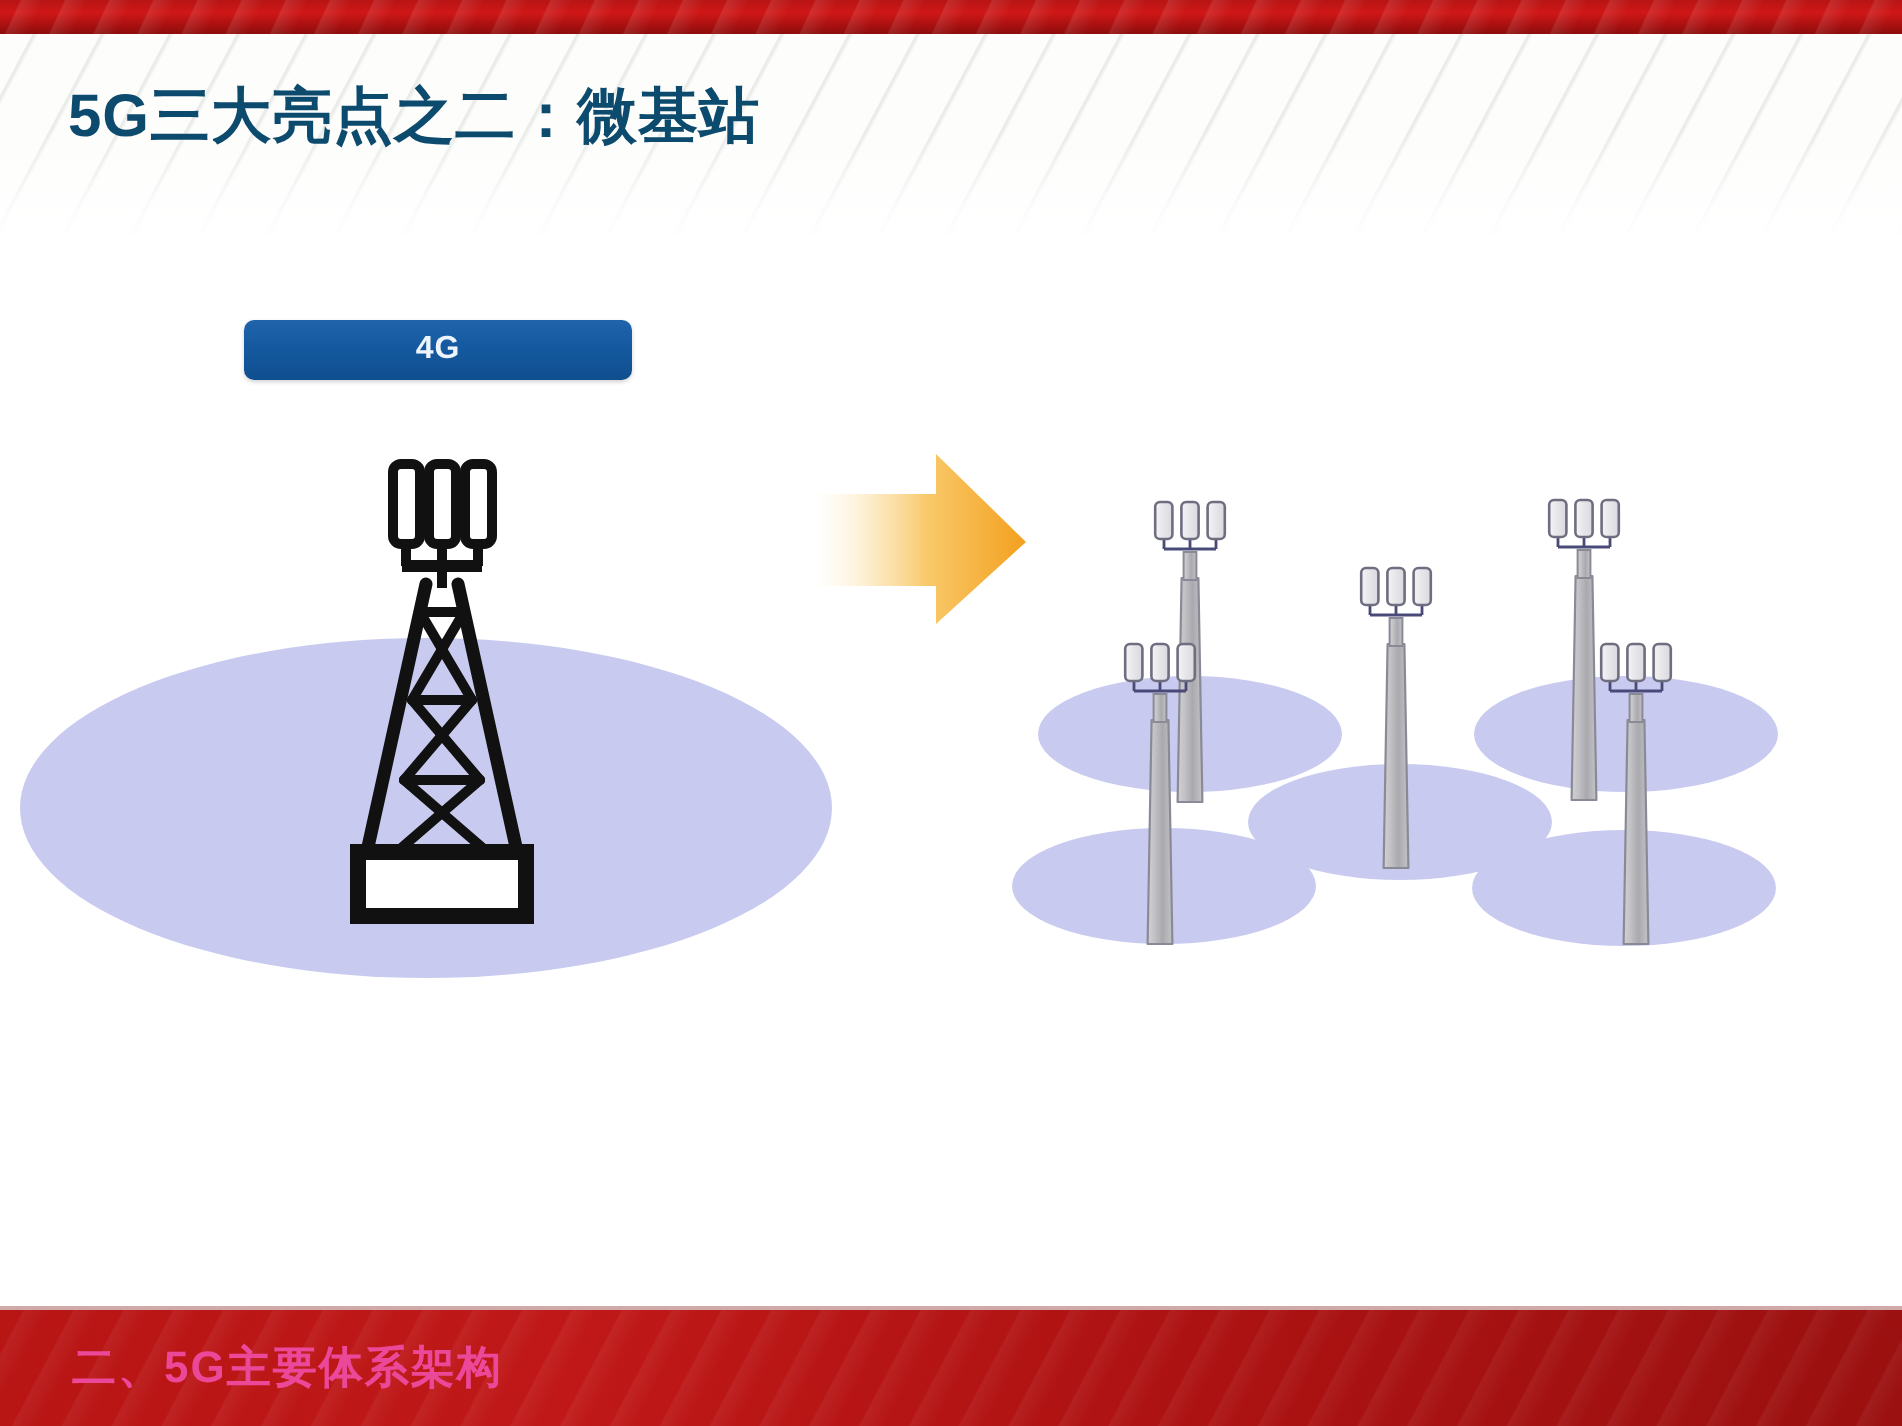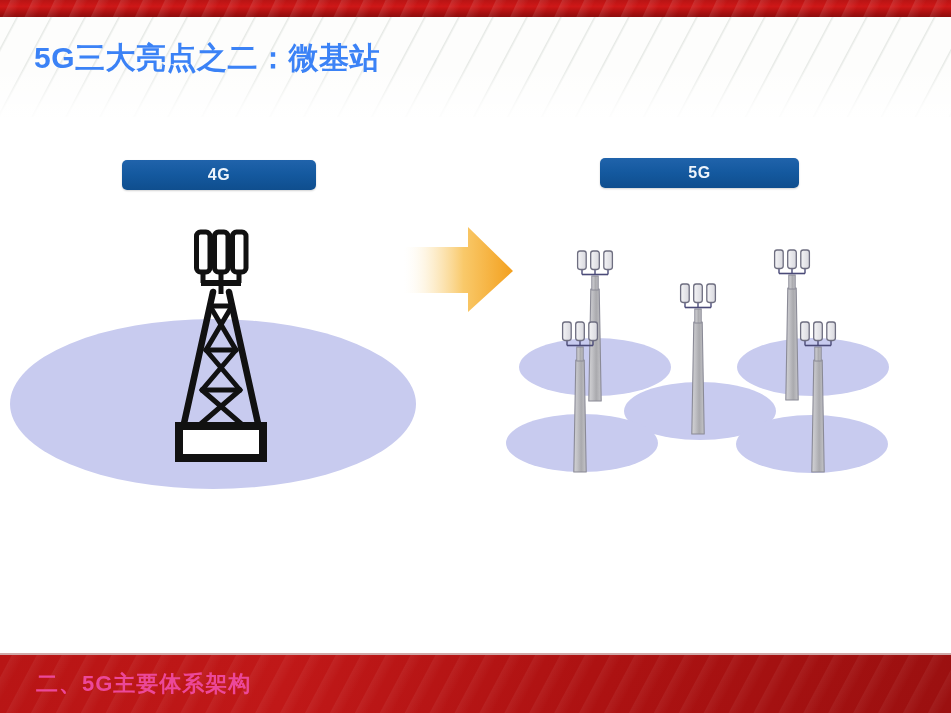--- a/index.html
+++ b/index.html
@@ -61,21 +61,21 @@
     background: linear-gradient(180deg, rgba(255,255,255,0) 40%, rgba(255,255,255,0.85) 78%, #fff 100%);
     pointer-events: none;
   }
 
   
   .slide-title {
     position: absolute;
     left: 34px; top: 38px;
     font-size: 30px;
     font-weight: bold;
-    color: #3b82f6;
+    color: #0c4a6e;
     letter-spacing: 0.5px;
     white-space: nowrap;
     z-index: 5;
   }
 
   
   .gen-label {
     position: absolute;
     height: 30px;
     border-radius: 5px;
@@ -247,19 +247,18 @@
         </g>
 
         <g transform="translate(818,360)">
           <use href="#microTower"></use>
         </g>
       </g>
     </svg>
   </div>
 
   <div class="gen-label gen-4g">4G</div>
-  <div class="gen-label gen-5g">5G</div>
 
   <div class="footer-hairline"></div>
   <div class="footer-band"></div>
   <div class="footer-text">二、5G主要体系架构</div>
 
 </div>
 
 </body></html>

